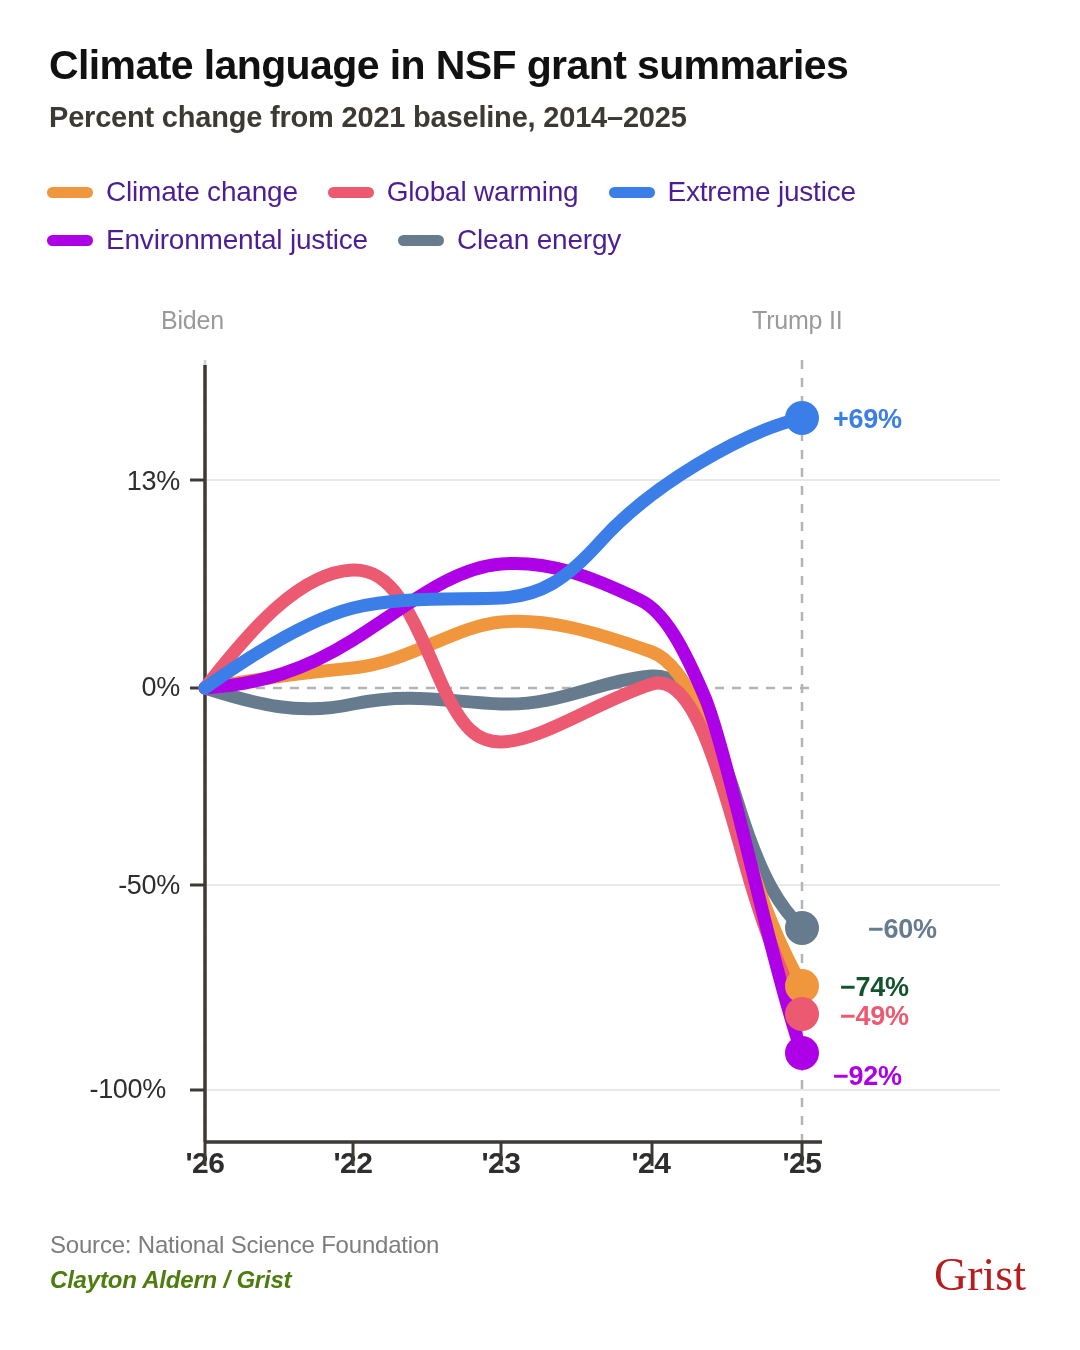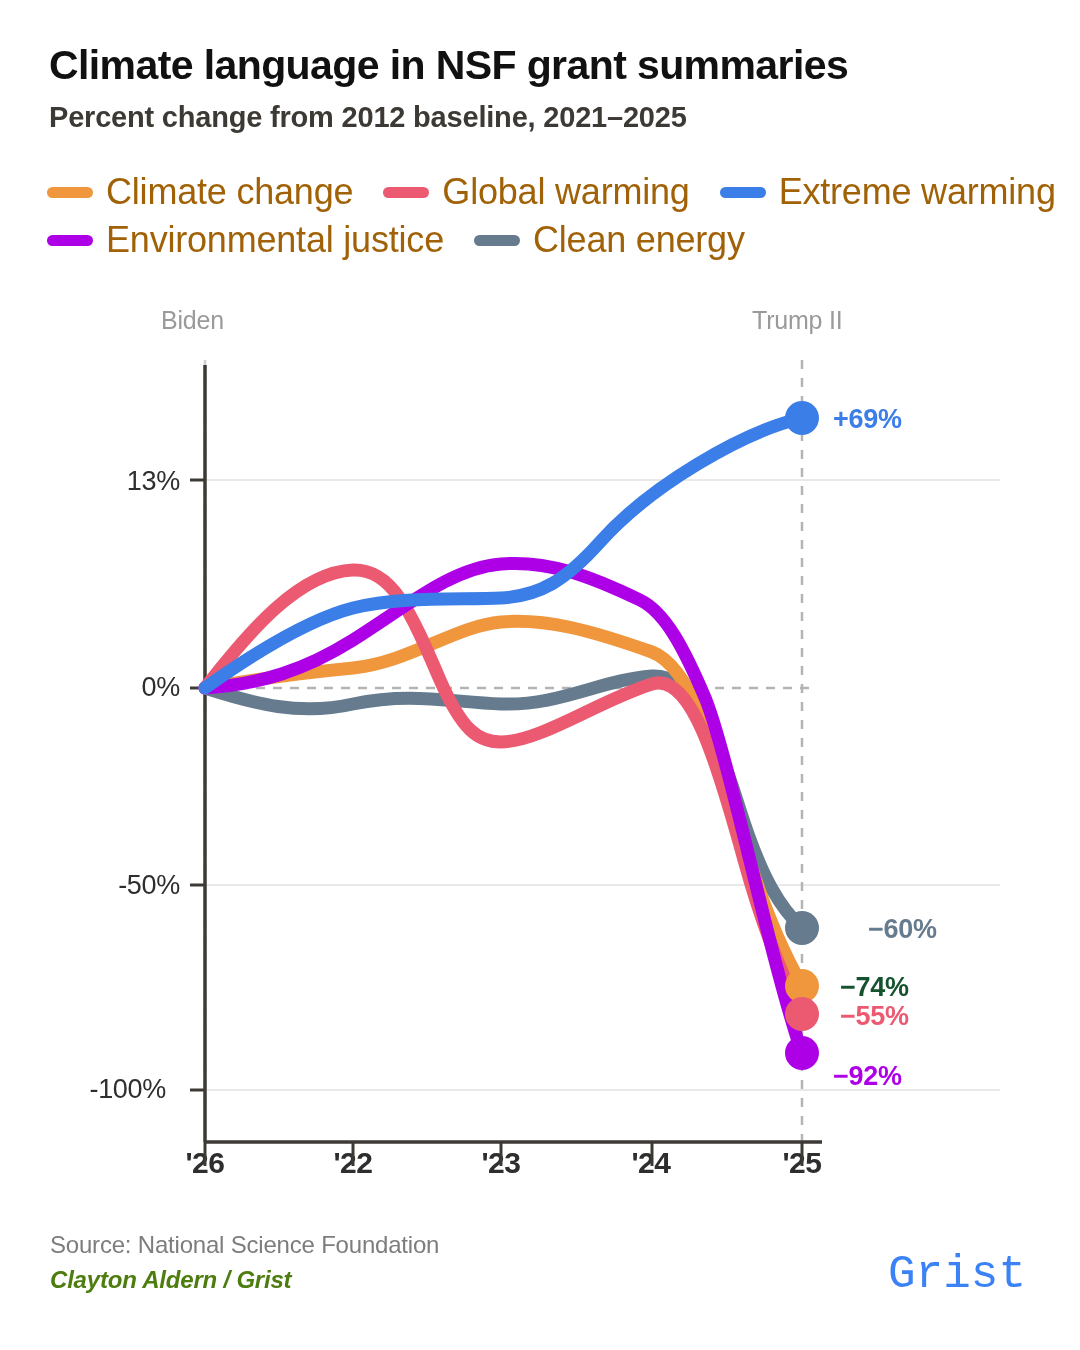--- a/index.html
+++ b/index.html
@@ -22,21 +22,21 @@
     color:#3d3a35;line-height:1.12;
   }
 
   
   .legend{position:absolute;left:47px;top:168px;width:1000px;}
   .legend-row{display:flex;align-items:center;height:48px;}
   .legend-item{display:flex;align-items:center;margin-right:30px;}
   .swatch{
     width:46px;height:11px;border-radius:6px;margin-right:13px;flex:none;
   }
-  .legend-label{font-size:36px;color:#a16207;letter-spacing:-0.2px;white-space:nowrap;}
+  .legend-label{font-size:28px;color:#4c1d95;letter-spacing:-0.2px;white-space:nowrap;}
 
   
   .plot{position:absolute;left:0;top:280px;width:1080px;height:900px;}
 
   .era-label{
     position:absolute;font-size:25px;color:#9a9a9a;letter-spacing:-0.2px;
   }
   .era-biden{left:161px;top:306px;}
   .era-trump{left:752px;top:306px;}
 
@@ -57,45 +57,45 @@
   
   .source{
     position:absolute;left:50px;top:1231px;font-size:24px;color:#7d7d7d;
     letter-spacing:-0.2px;
   }
   .byline{
     position:absolute;left:50px;top:1266px;font-size:24px;color:#4d7c0f;
     font-weight:bold;font-style:italic;letter-spacing:-0.2px;
   }
   .logo{
-    position:absolute;right:54px;top:1252px;font-size:46px;color:#3b82f6;
-    font-family:Liberation Mono, monospace;letter-spacing:0px;line-height:1;
+    position:absolute;right:54px;top:1252px;font-size:46px;color:#b91c1c;
+    font-family:Liberation Serif, serif;letter-spacing:0px;line-height:1;
   }
 </style>
 </head>
 <body>
 
 <div class="wrap">
 
   <div class="title">Climate language in NSF grant summaries</div>
-  <div class="subtitle">Percent change from 2012 baseline, 2021–2025</div>
+  <div class="subtitle">Percent change from 2021 baseline, 2014–2025</div>
 
   <div class="legend">
     <div class="legend-row">
       <div class="legend-item">
         <span class="swatch" style="background:#F0973E"></span>
         <span class="legend-label">Climate change</span>
       </div>
       <div class="legend-item">
         <span class="swatch" style="background:#EC5A72"></span>
         <span class="legend-label">Global warming</span>
       </div>
       <div class="legend-item">
         <span class="swatch" style="background:#3B7EE8"></span>
-        <span class="legend-label">Extreme warming</span>
+        <span class="legend-label">Extreme justice</span>
       </div>
     </div>
     <div class="legend-row">
       <div class="legend-item">
         <span class="swatch" style="background:#AE00E6"></span>
         <span class="legend-label">Environmental justice</span>
       </div>
       <div class="legend-item">
         <span class="swatch" style="background:#667B8E"></span>
         <span class="legend-label">Clean energy</span>
@@ -190,20 +190,20 @@
       <circle cx="802" cy="648" r="17" fill="#667B8E"></circle>
       <circle cx="802" cy="706" r="17" fill="#F0973E"></circle>
       <circle cx="802" cy="734" r="17" fill="#EC5A72"></circle>
       <circle cx="802" cy="773" r="17" fill="#AE00E6"></circle>
     </g>
   </svg>
 
   <div class="endlabel" style="left:833px;top:404px;color:#3B7EE8;">+69%</div>
   <div class="endlabel" style="left:840px;top:914px;color:#667B8E;margin-left:28px;">−60%</div>
   <div class="endlabel" style="left:840px;top:972px;color:#14532d;">−74%</div>
-  <div class="endlabel" style="left:840px;top:1001px;color:#EC5A72;">−55%</div>
+  <div class="endlabel" style="left:840px;top:1001px;color:#EC5A72;">−49%</div>
   <div class="endlabel" style="left:833px;top:1061px;color:#AE00E6;">−92%</div>
 
   <div class="source">Source: National Science Foundation</div>
   <div class="byline">Clayton Aldern / Grist</div>
   <div class="logo">Grist</div>
 
 </div>
 
 </body></html>

